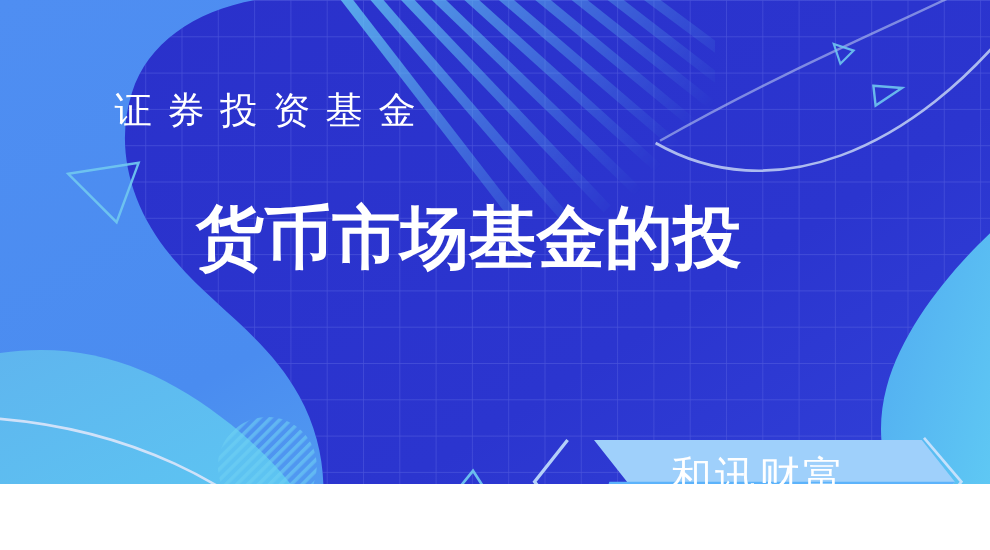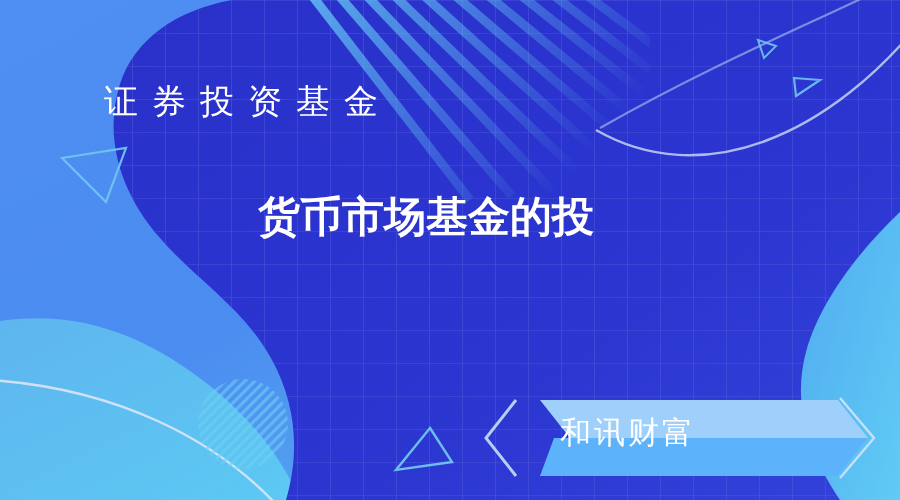--- a/index.html
+++ b/index.html
@@ -4,21 +4,21 @@
 <title>证券投资基金</title>
 <style>
   html, body {
     margin: 0;
     padding: 0;
     background: #ffffff;
   }
   #poster {
     position: relative;
     width: 900px;
-    height: 500px;
+    height: 440px;
     overflow: hidden;
     font-family: "Liberation Sans", "DejaVu Sans", sans-serif;
     background: #ec4899;
   }
   #poster svg.layer {
     position: absolute;
     left: 0;
     top: 0;
     width: 900px;
     height: 500px;
@@ -45,43 +45,43 @@
     font-family: "Liberation Sans", "DejaVu Sans", sans-serif;
   }
   .headline {
     position: absolute;
     left: 96px;
     top: 176px;
     width: 660px;
     text-align: center;
     color: #ffffff;
     font-weight: 700;
-    font-size: 42px;
+    font-size: 62px;
     line-height: 82px;
     letter-spacing: 1px;
     font-family: "Liberation Sans", "DejaVu Sans", sans-serif;
   }
   .headline .hl-line {
     display: block;
     white-space: nowrap;
   }
   .headline .hl-line.line1 {
     letter-spacing: 0px;
   }
   .headline .hl-line.line2 {
     letter-spacing: 0px;
   }
   .brand-text {
     position: absolute;
     left: 560px;
     top: 413px;
     width: 260px;
-    text-align: left;
+    text-align: center;
     color: #ffffff;
-    font-size: 31px;
+    font-size: 37px;
     line-height: 40px;
     letter-spacing: 3px;
     font-weight: 500;
     white-space: nowrap;
     font-family: "Liberation Sans", "DejaVu Sans", sans-serif;
   }
 </style>
 </head>
 <body>
 

